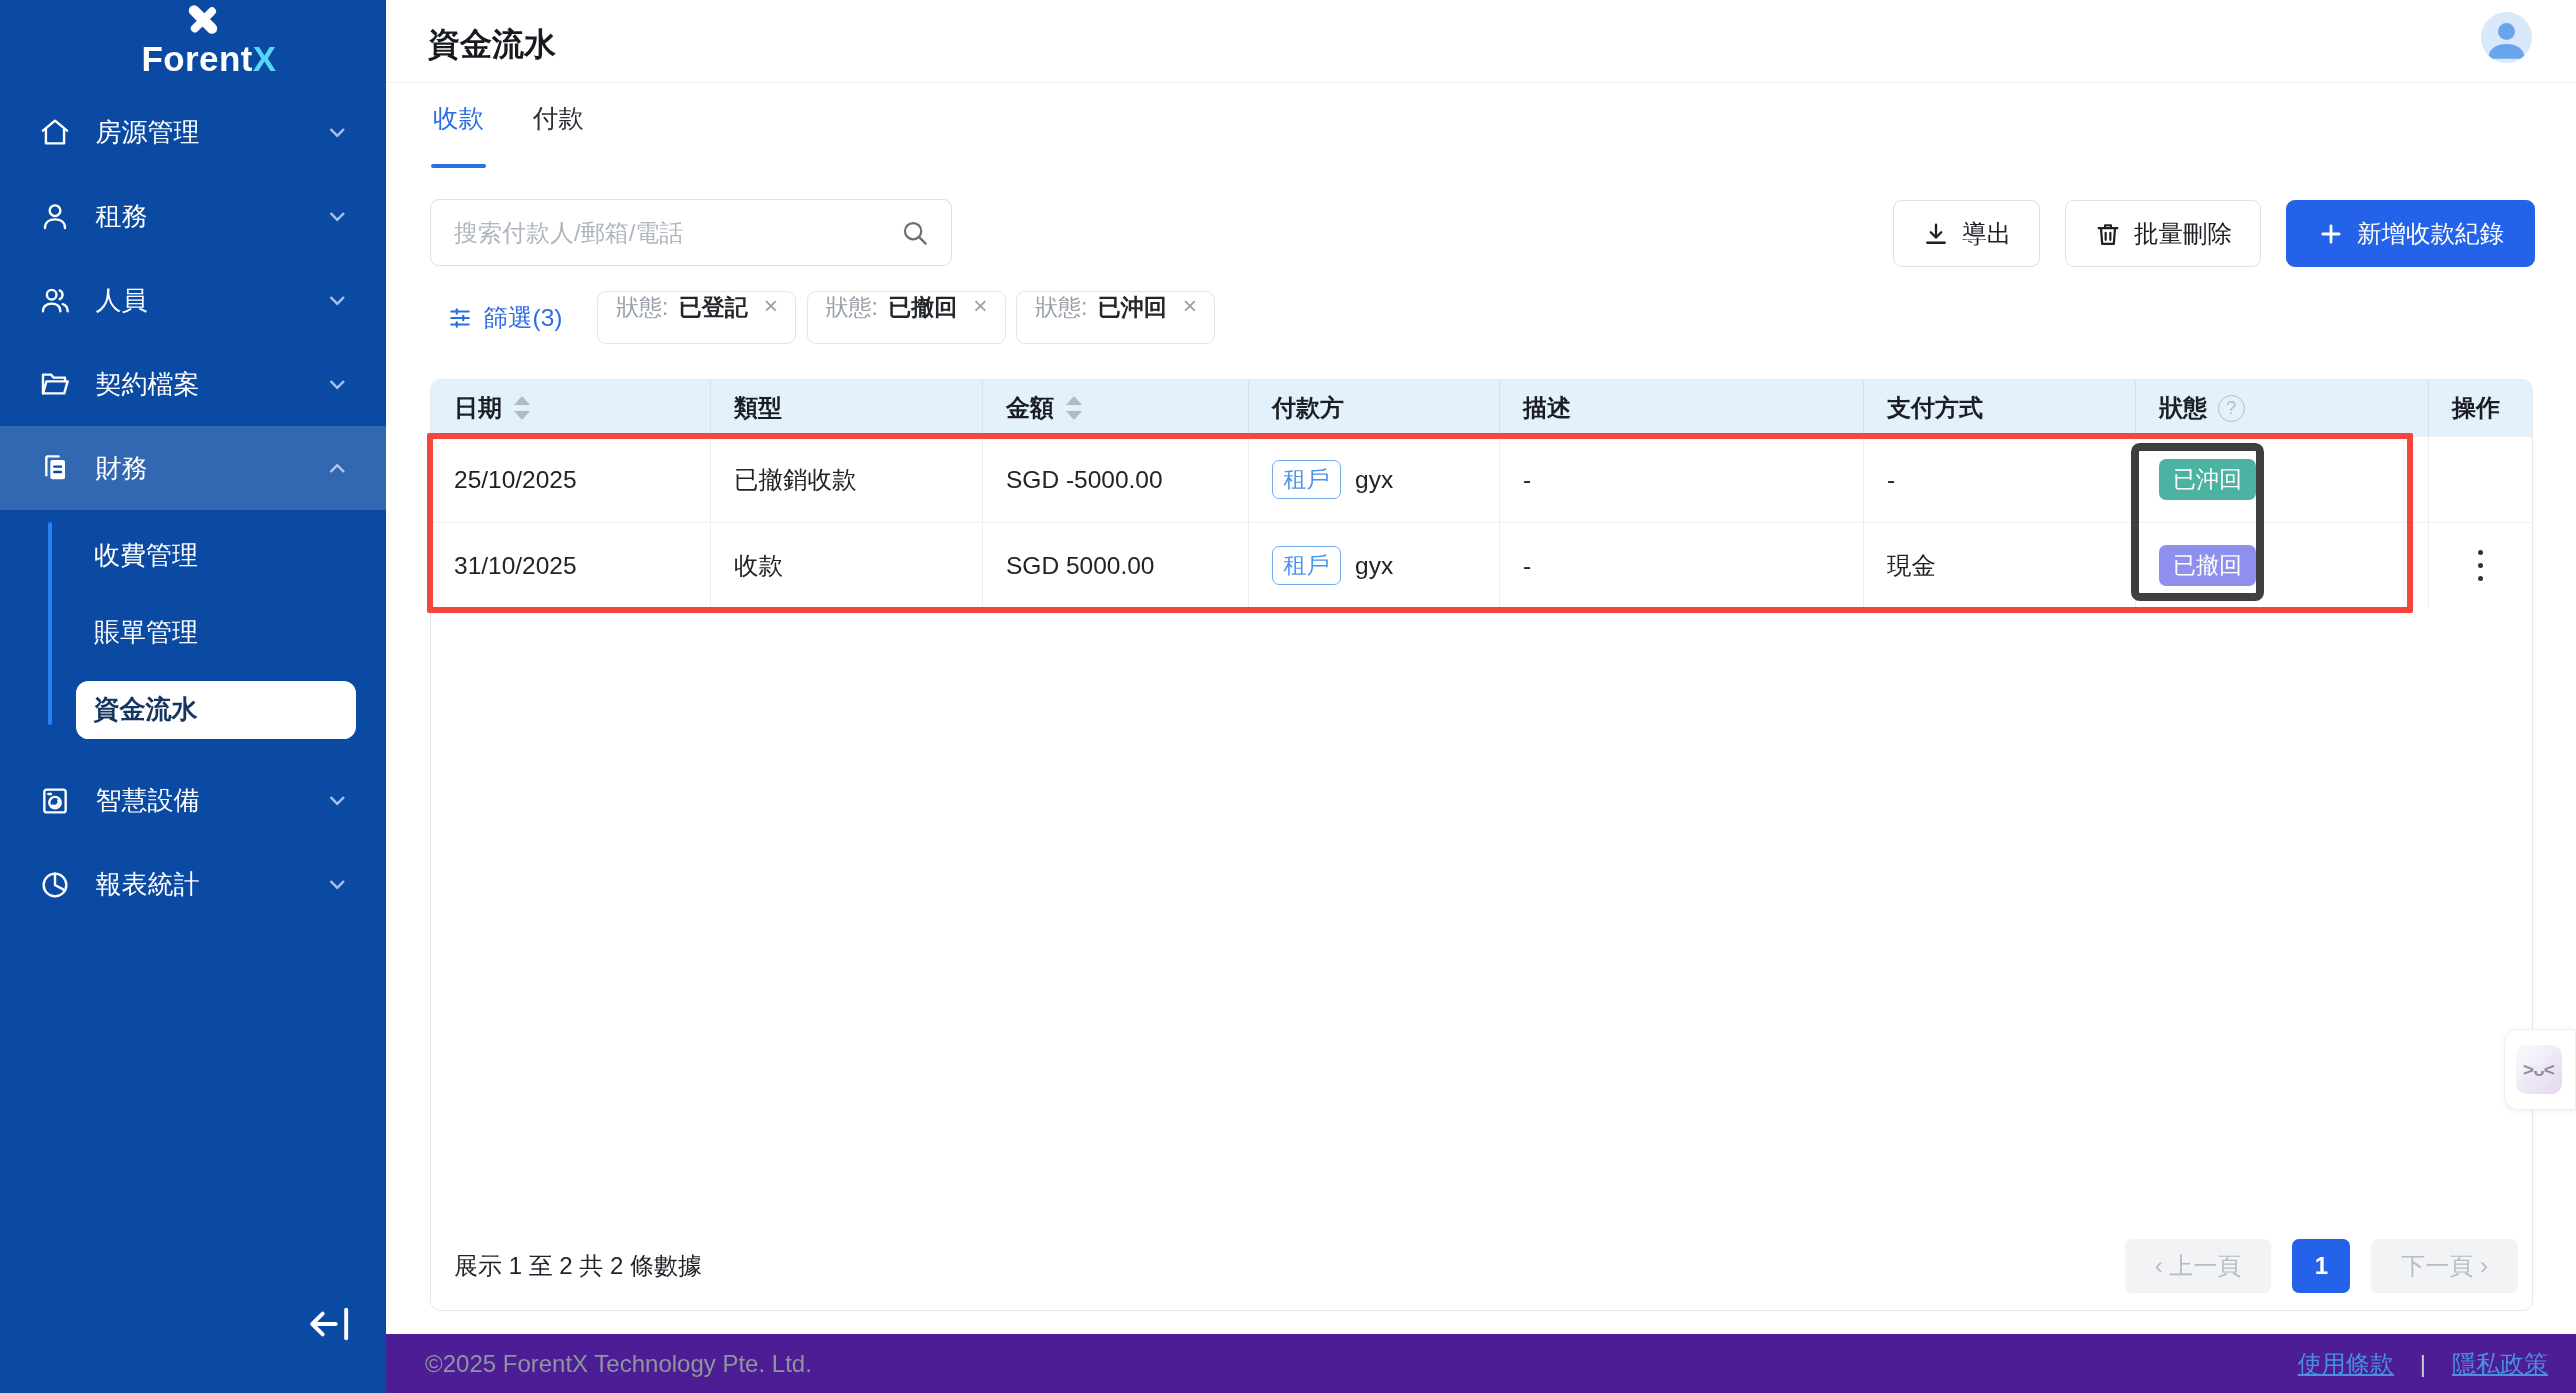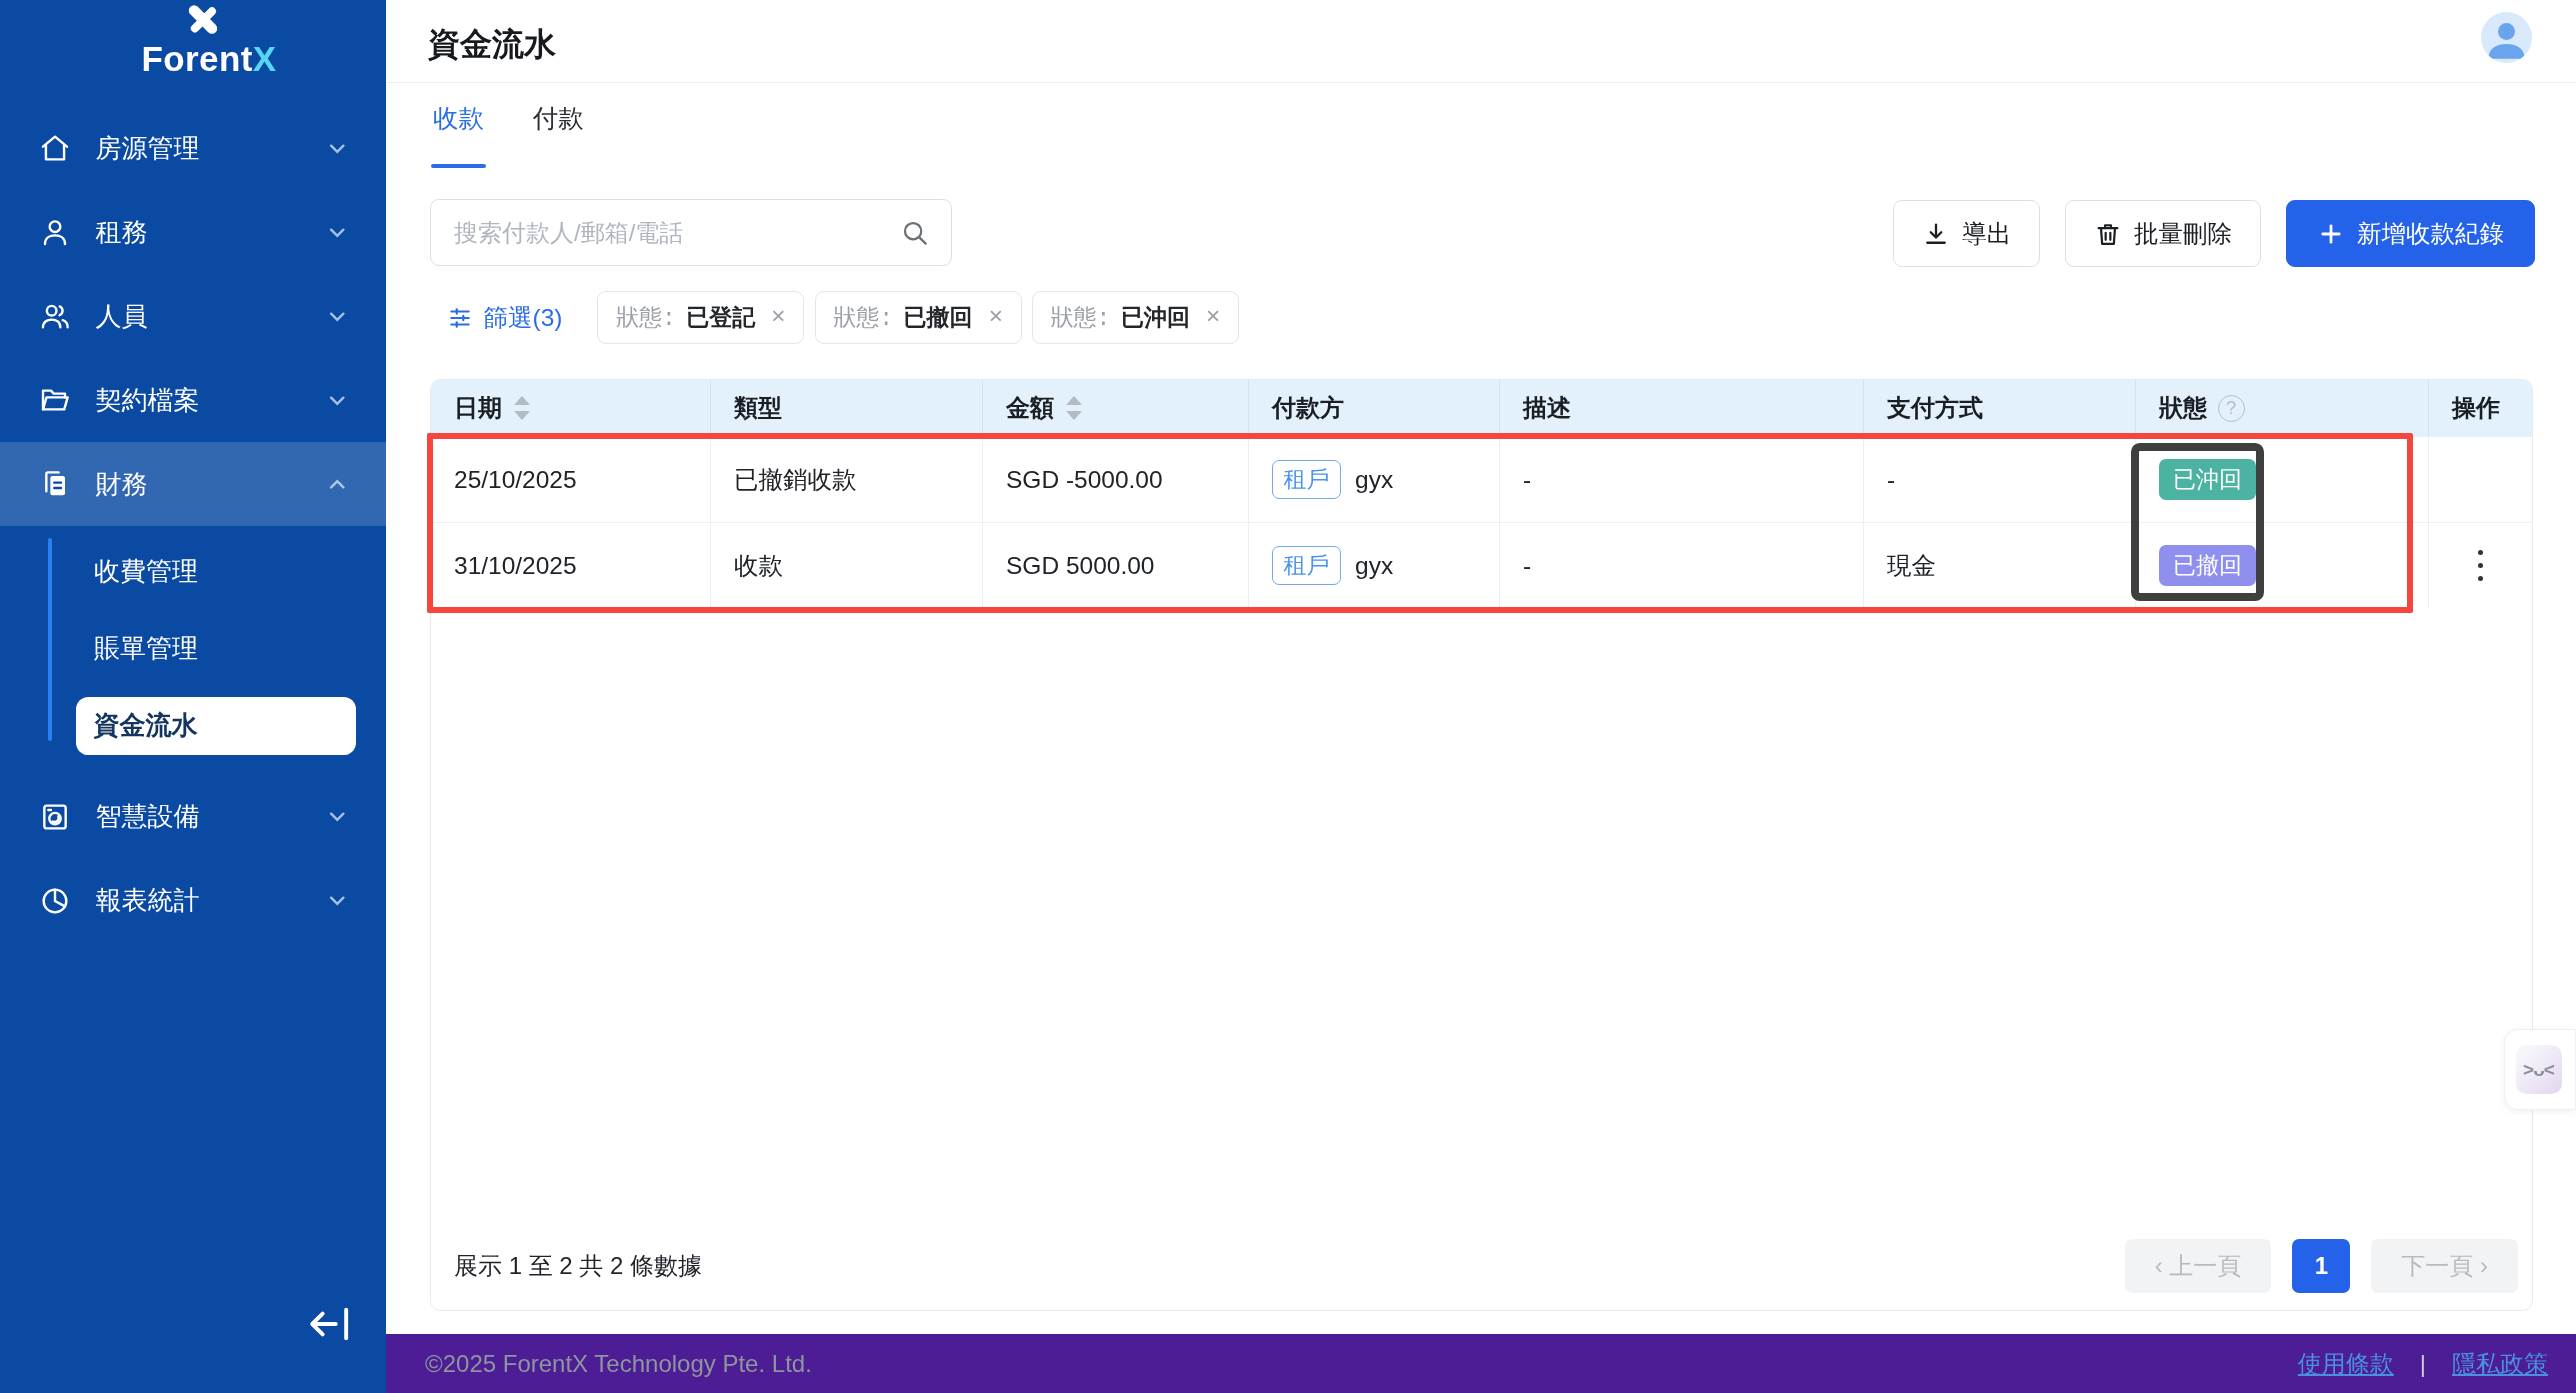--- a/index.html
+++ b/index.html
@@ -7,21 +7,21 @@
   body {
     font-family: "Liberation Sans", "DejaVu Sans", sans-serif;
     background:#ffffff; position:relative; overflow:hidden; color:#202428;
   }
   
   .sidebar { position:absolute; left:0; top:0; width:386px; height:1393px; background:#0b4aa2; color:#fff; }
   .logo { display:flex; align-items:center; height:79px; padding-left:32px;flex-direction:column; }
   .logo-mark { width:42px; height:42px; margin-right:12.3px; }
   .logo-text { font-size:35px; font-weight:bold; letter-spacing:0.4px; }
   .logo-text .x { color:#55d6f5; }
-  .menu { position:absolute; top:106px; left:0; right:0; }
+  .menu { position:absolute; top:90px; left:0; right:0; }
   .menu-item { height:84px; display:flex; align-items:center; padding:0 37px 0 39px; font-size:26px; cursor:pointer; }
   .menu-item.expanded { background:rgba(255,255,255,0.16); }
   .mi-icon { width:32px; height:32px; margin-right:24.5px; flex:0 0 auto; }
   .mi-label { flex:1; }
   .chev { width:24.5px; height:24.5px; opacity:.8; }
   .submenu { position:relative; padding:7px 0 10.5px 0; }
   .submenu-line { position:absolute; left:48px; top:12.3px; height:203px; width:4.4px; background:#2b7ff5; border-radius:2.6px; }
   .submenu-item { height:77px; display:flex; align-items:center; padding-left:94px; font-size:26px; cursor:pointer; }
   .submenu-item.active { padding-left:0; }
   .submenu-pill { margin-left:76px; width:280px; height:58px; background:#ffffff; color:#14355f; border-radius:12.3px; display:flex; align-items:center; padding-left:17.5px; font-weight:bold; }
@@ -41,21 +41,21 @@
   .searchbox input::placeholder { color:#b0b6bf; }
   .search-ic { width:30px; height:30px; margin-right:21px; color:#6b7077; flex:0 0 auto; }
   .toolbar-right { position:absolute; top:200px; left:1893px; display:flex; gap:24.5px; }
   .btn { height:67px; border:1.8px solid #dcdfe3; border-radius:8.8px; background:#fff; display:flex; align-items:center; gap:12.3px; padding:0 28px; font-size:24.5px; color:#1c1f23; cursor:pointer; font-family:inherit; }
   .btn svg { width:28px; height:28px; }
   .btn.primary { background:#2462e9; border-color:#2462e9; color:#fff; padding:12px 30px; }
   
   .filterrow { position:absolute; left:447px; top:291px; height:53px; display:flex; align-items:center; }
   .filter-btn { display:flex; align-items:center; gap:10.5px; color:#2b6de4; font-size:24.5px; cursor:pointer; margin-right:35px; }
   .filter-btn svg { width:26px; height:26px; }
-  .chip { height:53px; border:1.8px solid #e3e5e8; border-radius:8.8px; background:#fff; display:flex; align-items:center; gap:10.5px; padding:0 17.5px; font-size:23px; margin-right:10.5px;font-family:Liberation Mono, monospace; }
+  .chip { height:53px; border:1.8px solid #e3e5e8; border-radius:8.8px; background:#fff; display:flex; gap:10.5px; padding:0 17.5px; font-size:23px; margin-right:10.5px; }
   .chip .f { color:#9aa0a8; }
   .chip .v { color:#23262a; font-weight:bold; }
   .chip .x { color:#9aa0a8; font-size:24.5px; cursor:pointer; padding-left:5.3px; }
   
   .card { position:absolute; left:430px; top:379px; width:2103px; height:932px; border:1.8px solid #e7e9ec; border-radius:10.5px; background:#fff; }
   .t-grid { display:grid; grid-template-columns:280px 272px 266px 251px 364px 272px 293px 103px; }
   .t-header { height:56px; background:#e3f1fc; border-radius:8.8px 8.8px 0 0; }
   .th { display:flex; align-items:center; padding-left:23px; font-size:24px; font-weight:bold; color:#1b1e23; border-right:0.9px solid rgba(27,49,72,0.08); }
   .th:last-child { border-right:none; }
   .sort { display:inline-flex; flex-direction:column; gap:5.3px; margin-left:12.3px; }

